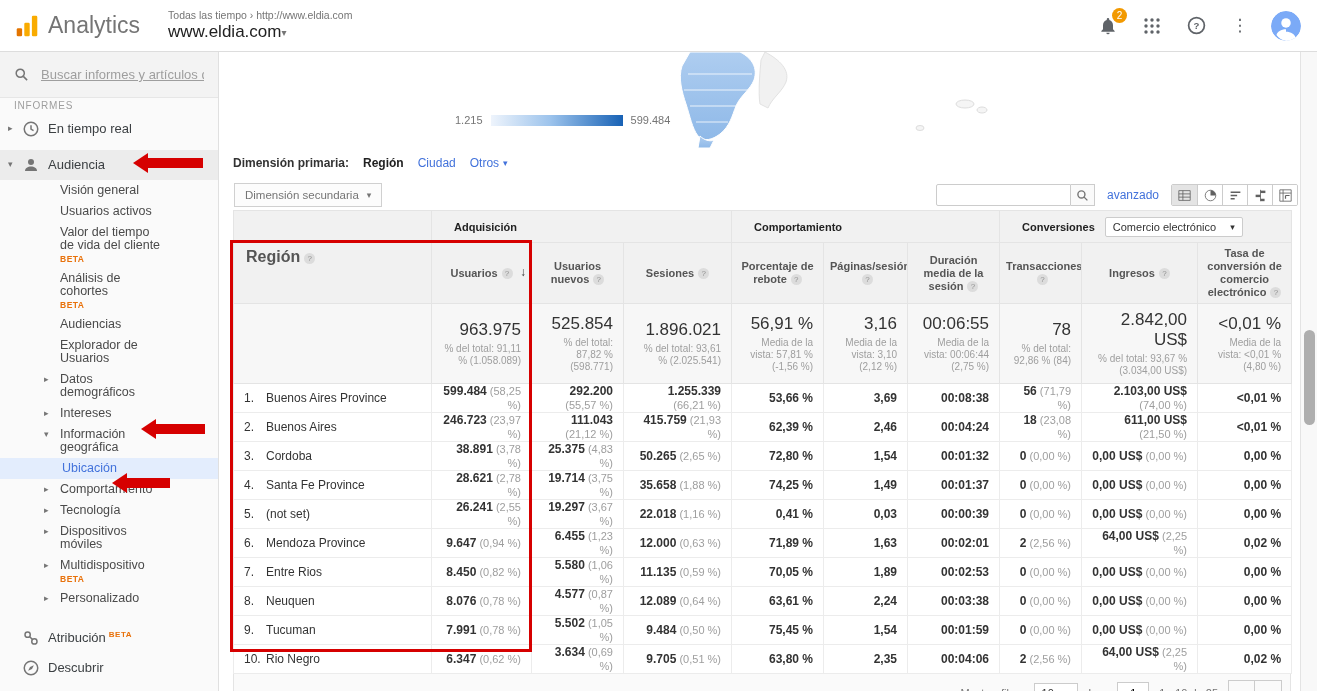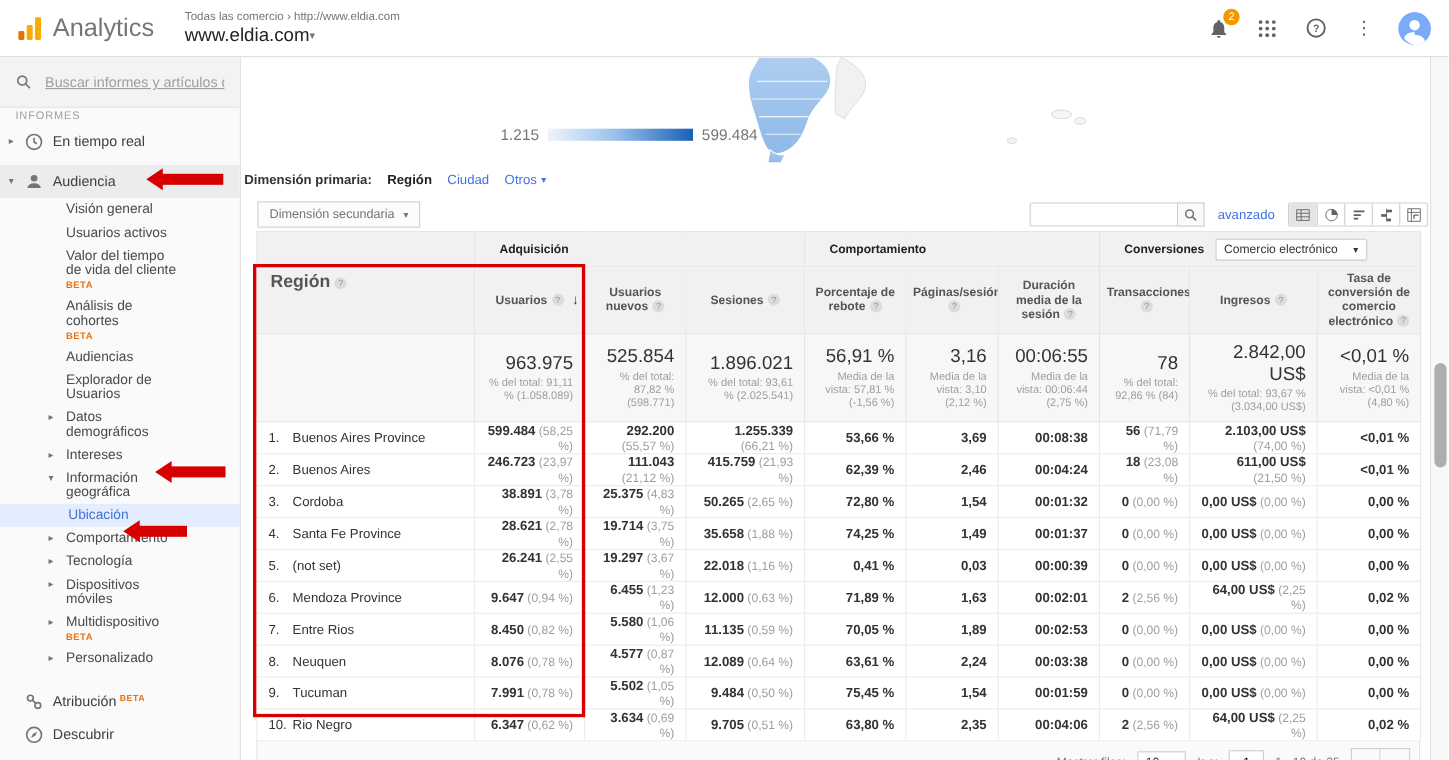--- a/index.html
+++ b/index.html
@@ -42,24 +42,24 @@
   .nav-item.selected { background:#e3edfd; color:#4272db; }
   .nav-item.gap-top { margin-top:14px; }
   .nav-item.audiencia { margin-top:6px; }
   .beta { display:block; color:#e8710a; font-size:8.5px; font-weight:bold; letter-spacing:.5px; line-height:10px; margin-top:2px; }
   .beta.inline { display:inline; vertical-align:super; font-size:8px; margin-left:3px; }
 
   
   .main { position:absolute; left:220px; top:52px; right:17px; bottom:0; background:#fff; overflow:hidden; }
   .map-strip { position:absolute; top:0; left:0; right:0; height:96px; background:#fff; }
   .legend { position:absolute; left:235px; top:62px; display:flex; align-items:center; gap:8px;
-            font-size:14px; color:#757575; }
+            font-size:11px; color:#757575; }
   .legend-bar { width:132px; height:11px; background:linear-gradient(90deg,#eef4fc,#9cc3ec 45%,#1862b5); }
 
-  .dim-row { position:absolute; top:104px; left:2px; display:flex; align-items:center; gap:14px; font-size:12px; }
+  .dim-row { position:absolute; top:104px; left:13px; display:flex; align-items:center; gap:14px; font-size:12px; }
   .dim-label { color:#333; font-weight:bold; }
   .dim-sel { color:#212121; font-weight:bold; }
   .dim-link { color:#4272db; cursor:pointer; display:flex; align-items:center; gap:4px; }
   .sm-caret { font-size:9px; color:inherit; }
 
   .toolbar { position:absolute; top:128px; left:14px; right:2px; height:30px; display:flex; align-items:center; }
   .sec-dim-btn { border:1px solid #d0d0d0; background:#fcfcfc; color:#757575; font-size:11.5px;
                  padding:5px 10px; border-radius:0; display:flex; align-items:center; gap:8px; cursor:pointer; }
   .tb-right { margin-left:auto; display:flex; align-items:center; }
   .tb-search { width:135px; height:22px; border:1px solid #ccc; border-radius:2px 0 0 2px; font-size:12px; padding:0 6px; outline:none; }
@@ -134,21 +134,21 @@
     <span style="display:flex;">
       <svg width="26" height="26" viewBox="0 0 24 24">
           <rect x="2.5" y="14" width="5" height="7.5" rx="1.2" fill="#e37400"></rect>
           <rect x="9.5" y="9" width="5" height="12.5" rx="1.2" fill="#f9ab00"></rect>
           <rect x="16.5" y="2.5" width="5" height="19" rx="1.2" fill="#f9ab00"></rect>
         </svg>
     </span>
     <span class="logo-text">Analytics</span>
   </div>
   <div class="account-block">
-    <div class="breadcrumb">Todas las comercio › http://www.eldia.com</div>
+    <div class="breadcrumb">Todas las tiempo › http://www.eldia.com</div>
     <div class="account-row">
       <span>www.eldia.com</span>
       <span class="acct-caret">▾</span>
     </div>
   </div>
   <div class="header-actions">
     <span class="hicon">
       <svg width="20" height="20" viewBox="0 0 24 24" fill="#5f6368">
           <path d="M12 22a2 2 0 0 0 2-2h-4a2 2 0 0 0 2 2zm6-6v-5c0-3.1-1.6-5.6-4.5-6.3V4a1.5 1.5 0 0 0-3 0v.7C7.6 5.4 6 7.9 6 11v5l-2 2v1h16v-1z"></path>
         </svg>

